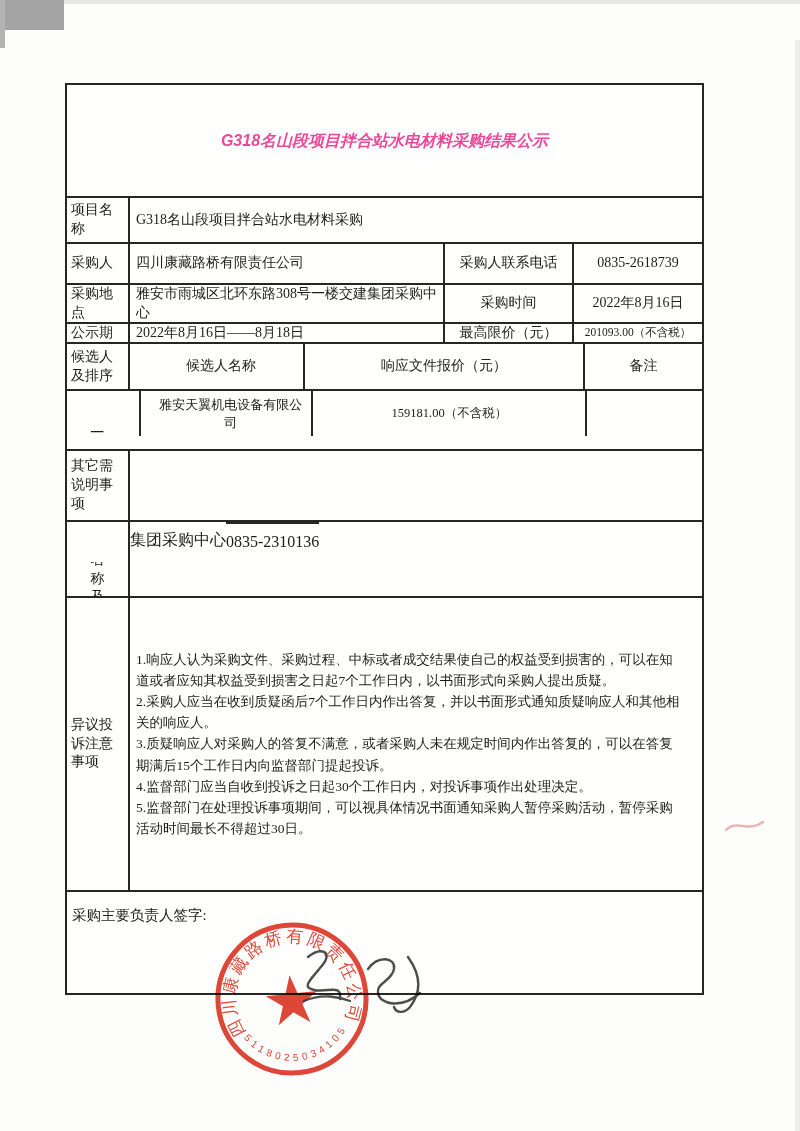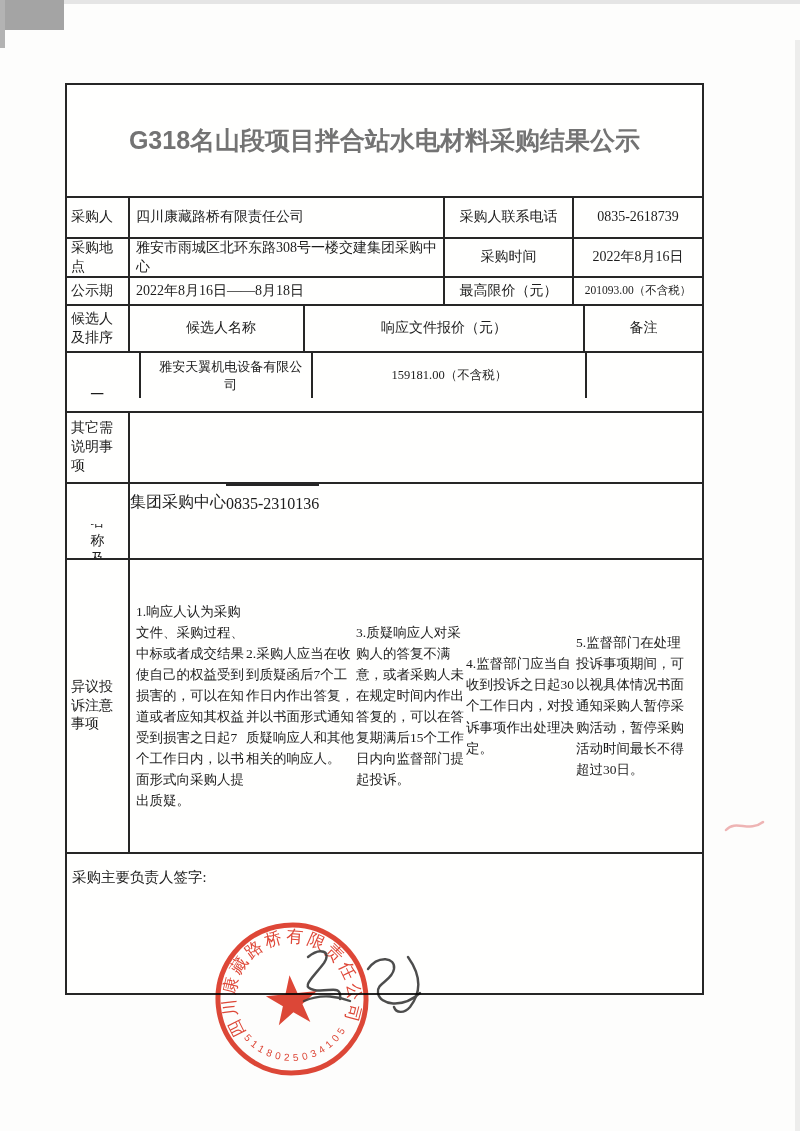--- a/index.html
+++ b/index.html
@@ -30,26 +30,26 @@
   .c + .c{border-left:2px solid #262626;}
   .lab{width:61px;padding:2px 3px 2px 4px;}
   .lab.ctr{justify-content:center;text-align:center;padding:2px 18px;margin-top:40px;}
   .left{justify-content:flex-start;padding-left:6px;padding-right:6px;text-align:left;}
   .ctr{justify-content:center;text-align:center;padding:2px 4px;}
 
   .r-title{height:111px;}
   .title-cell{width:635px;justify-content:center;text-align:center;}
   .title-text{
     font-family:"Liberation Sans", sans-serif;font-weight:bold;
-    font-size:25px;color:#737373;letter-spacing:0px;
+    font-size:16px;color:#ec4899;letter-spacing:0px;font-style:italic;
   }
   .r-project{height:46px;}
   .r-purchaser{height:41px;}
   .r-location{height:39px;}
-  .r-publicity{height:28px;}
+  .r-publicity{height:20px;}
   .r-cand-head{height:47px;}
   .r-cand-0{height:47px;}
   .r-cand-1{height:43px;}
   .r-other{height:71px;margin-top:13px;}
   .r-superv{height:76px;}
   .r-objection{height:294px;}
   .r-sign{height:50px;}
 
   .w-wide{width:574px;}
   .w-a{width:315px;}
@@ -63,21 +63,21 @@
   .sm{font-size:11.5px;}
   .cand-name{font-size:13px;margin-left:12px;}
   .cand-price{font-size:12.5px;}
 
   .superv-stack{width:574px;display:flex;flex-direction:row;box-sizing:border-box;border-left:2px solid #262626;}
   .superv-stack .sub{box-sizing:border-box;display:flex;align-items:center;justify-content:center;text-align:center;}
   .sub-1{height:37px;}
   .sub-2{height:37px;border-top:2px solid #262626;}
 
   .objection-body{
-    flex-direction:row;justify-content:center;align-items:center;
+    flex-direction:column;justify-content:center;align-items:flex-end;
     padding:6px 16px 6px 6px;font-size:13.5px;line-height:1.56;
   }
   .objection-body .item{width:100%;}
 
   .sign-cell{justify-content:flex-start;padding-left:5px;font-size:14.5px;}
 
   .overlay-svg{position:absolute;pointer-events:none;}
   .stamp-svg{left:200px;top:905px;mix-blend-mode:multiply;opacity:.92;}
   .pink-svg{left:723px;top:813px;opacity:.8;}
 </style>
@@ -90,20 +90,24 @@
 <div class="artifact right-strip"></div>
 
 <div class="doc-table">
 
   <div class="row r-title">
     <div class="c title-cell">
       <span class="title-text">G318名山段项目拌合站水电材料采购结果公示</span>
     </div>
   </div>
 
+  <div class="row r-project">
+    <div class="c lab">项目名称</div>
+    <div class="c w-wide left">G318名山段项目拌合站水电材料采购</div>
+  </div>
 
   <div class="row r-purchaser">
     <div class="c lab">采购人</div>
     <div class="c w-a left">四川康藏路桥有限责任公司</div>
     <div class="c w-b ctr">采购人联系电话</div>
     <div class="c w-c ctr">0835-2618739</div>
   </div>
 
   <div class="row r-location">
     <div class="c lab">采购地点</div>

